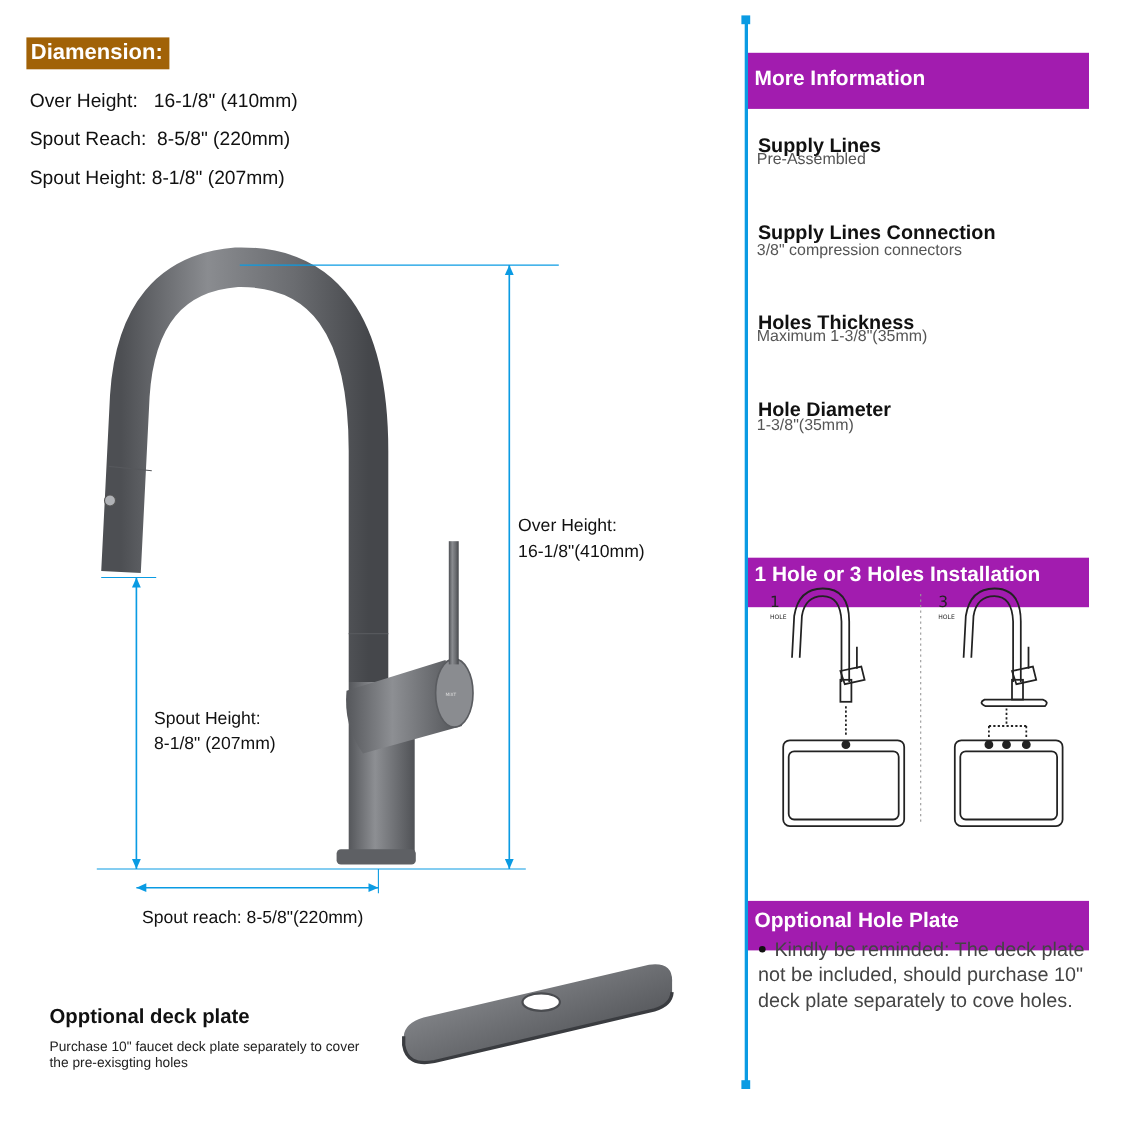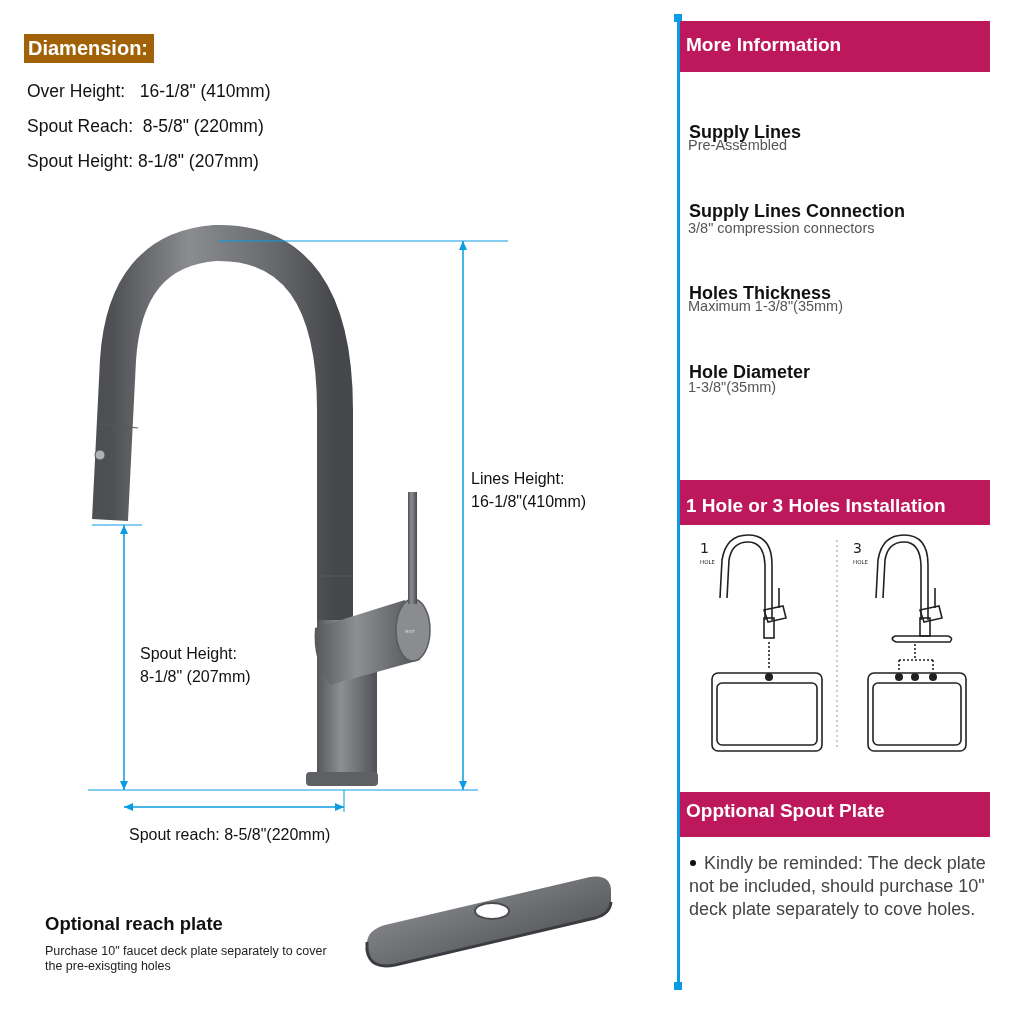--- a/index.html
+++ b/index.html
@@ -6,23 +6,23 @@
   body { width:1024px; height:1024px; position:relative; background:#ffffff; overflow:hidden;
          font-family:"Liberation Sans", "DejaVu Sans", sans-serif; color:#111; }
   .abs { position:absolute; }
   .dim-title { left:24px; top:34px; background:#a16207; color:#fff; font-weight:bold;
                font-size:20px; padding:2px 6px 3px 4px; line-height:24px; }
   .dim-line { left:27px; font-size:17.5px; color:#111; white-space:pre; }
   .label { font-size:16px; color:#111; line-height:23px; white-space:pre; }
   .faucet-svg { left:0; top:0; }
   .vline { left:677px; top:18px; width:3px; height:968px; background:#0a9be3; }
   .vcap { width:8px; height:8px; background:#0a9be3; }
-  .sec-head { left:680px; width:310px; height:52px; background:#be185d; color:#fff;
+  .sec-head { left:680px; width:310px; height:52px; background:#a21caf; color:#fff;
               font-weight:bold; font-size:19px; line-height:24px; box-sizing:border-box;
-              padding:12px 0 0 6px; }
+              padding:12px 0 0 6px;margin-top:27px; }
   .info-title { left:689px; font-size:18px; font-weight:bold; color:#111;margin-top:44px; }
   .info-val { left:688px; font-size:14.5px; color:#555;margin-top:34px; }
   .note { left:689px; top:852px; width:300px; font-size:18px; color:#444; line-height:23px; }
   .bullet { display:inline-block; width:6px; height:6px; background:#111; border-radius:50%;
             margin:0 8px 3px 1px; vertical-align:middle; }
   .opt-title { left:45px; top:913px; font-size:18.5px; font-weight:bold; color:#111; }
   .opt-desc { left:45px; top:944px; font-size:12.5px; color:#222; line-height:15px; width:300px; }
   .install-box { left:690px; top:530px; width:300px; height:230px; }
   .hole-num { font-size:14px; color:#222; font-family:"DejaVu Sans", sans-serif; }
   .hole-txt { font-size:5.5px; color:#222; font-family:"DejaVu Sans", sans-serif; }
@@ -96,44 +96,44 @@
     <polygon points="344,807 335,803 335,811" stroke="none"></polygon>
   </g>
 
   <g>
     <path d="M 385 925 L 590 877 Q 612 874 611 893 L 611 902 Q 610 914 595 918 L 395 965 Q 370 970 367 950 L 367 942 Q 368 930 385 925 Z" fill="url(#plate)"></path>
     <path d="M 367 942 L 367 950 Q 370 970 395 965 L 595 918 Q 610 914 611 902" fill="none" stroke="#3a3c40" stroke-width="3"></path>
     <ellipse cx="492" cy="911" rx="17" ry="8" fill="#fff" stroke="#4a4c50" stroke-width="2"></ellipse>
   </g>
 </svg>
 
-<div class="abs label" style="left:471px; top:467px">Lines Height:</div>
+<div class="abs label" style="left:471px; top:467px">Over Height:</div>
 <div class="abs label" style="left:471px; top:490px">16-1/8"(410mm)</div>
 <div class="abs label" style="left:140px; top:642px">Spout Height:</div>
 <div class="abs label" style="left:140px; top:665px">8-1/8" (207mm)</div>
 <div class="abs label" style="left:129px; top:823px">Spout reach: 8-5/8"(220mm)</div>
 
-<div class="abs opt-title">Optional reach plate</div>
+<div class="abs opt-title">Opptional deck plate</div>
 <div class="abs opt-desc">Purchase 10" faucet deck plate separately to cover the pre-exisgting holes</div>
 
 <div class="abs vline"></div>
 <div class="abs vcap" style="left:674px; top:14px"></div>
 <div class="abs vcap" style="left:674px; top:982px"></div>
 
 <div class="abs sec-head" style="top:21px; height:51px">More Information</div>
 <div class="abs info-title" style="top:78px">Supply Lines</div>
 <div class="abs info-val" style="top:103px">Pre-Assembled</div>
 <div class="abs info-title" style="top:157px">Supply Lines Connection</div>
 <div class="abs info-val" style="top:186px">3/8" compression connectors</div>
 <div class="abs info-title" style="top:239px">Holes Thickness</div>
 <div class="abs info-val" style="top:264px">Maximum 1-3/8"(35mm)</div>
 <div class="abs info-title" style="top:318px">Hole Diameter</div>
 <div class="abs info-val" style="top:345px">1-3/8"(35mm)</div>
 
-<div class="abs sec-head" style="top:480px; height:45px; padding-top:14px">1 Hole or 3 Holes Installation</div>
+<div class="abs sec-head" style="top:480px; height:45px; padding-top:4px">1 Hole or 3 Holes Installation</div>
 <div class="abs install-box">
   <svg width="300" height="230" style="position:absolute;left:0;top:0">
     <g fill="none" stroke="#222" stroke-width="1.6">
 
       <path d="M 37 68 L 39 30 Q 42 12 58 12 Q 74 12 75 35 L 75 90"></path>
       <path d="M 30 68 L 32 30 Q 36 5 58 5 Q 82 5 82 35 L 82 90"></path>
       <rect x="74" y="88" width="10" height="20"></rect>
       <path d="M 74 80 L 93 76 L 96 88 L 78 92 Z"></path>
       <line x1="89" y1="58" x2="89" y2="78"></line>
 
@@ -163,14 +163,14 @@
       <circle cx="225" cy="147" r="4"></circle>
       <circle cx="243" cy="147" r="4"></circle>
     </g>
   </svg>
   <div class="abs hole-num" style="left:10px; top:10px">1</div>
   <div class="abs hole-txt" style="left:10px; top:29px">HOLE</div>
   <div class="abs hole-num" style="left:163px; top:10px">3</div>
   <div class="abs hole-txt" style="left:163px; top:29px">HOLE</div>
 </div>
 
-<div class="abs sec-head" style="top:792px; height:45px; padding-top:7px">Opptional Spout Plate</div>
+<div class="abs sec-head" style="top:792px; height:45px; padding-top:7px">Opptional Hole Plate</div>
 <div class="abs note"><span class="bullet"></span><span>Kindly be reminded: The deck plate not be included, should purchase 10" deck plate separately to cove holes.</span></div>
 
 </body></html>

